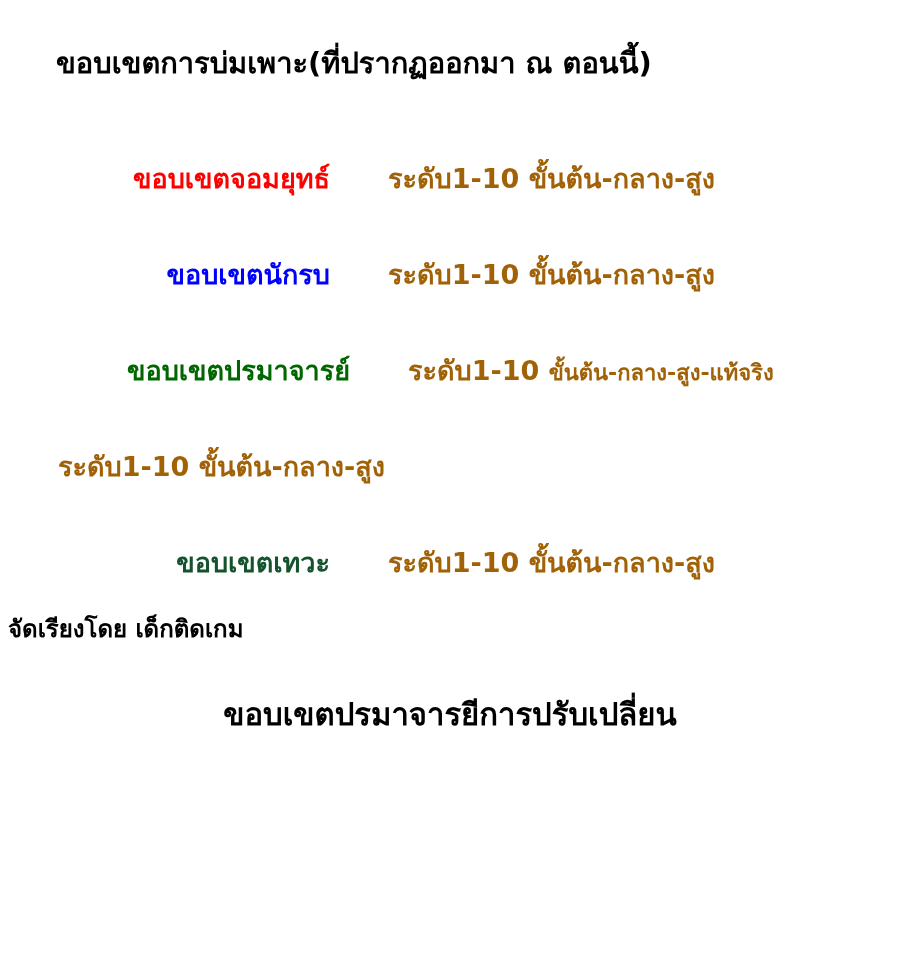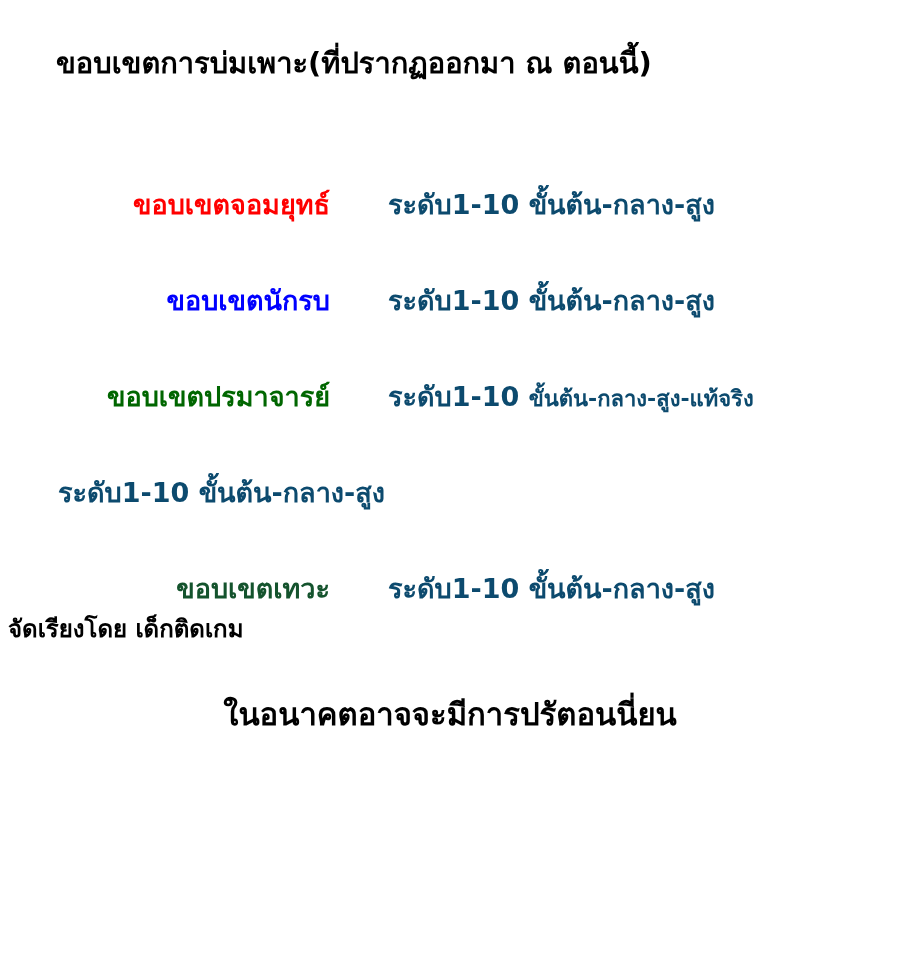--- a/index.html
+++ b/index.html
@@ -32,38 +32,38 @@
     white-space: nowrap;
   }
   .rows {
     position: absolute;
     left: 0;
     top: 130px;
     width: 900px;
   }
   .row {
     display: flex;
-    align-items: flex-end;
+    align-items: center;
     height: 96px;
   }
   .row-label {
     width: 330px;
     text-align: right;
     padding-right: 0px;
     box-sizing: border-box;
     font-size: 27px;
     font-weight: 700;
     white-space: nowrap;
   }
   .row-desc {
     padding-left: 58px;
     font-size: 27px;
     font-weight: 700;
     white-space: nowrap;
-    color: #0c4a6e;
+    color: #a16207;
   }
   .row-desc .small {
     font-size: 22px;
   }
   .note {
     position: absolute;
     left: 0;
     top: 690px;
     width: 900px;
     text-align: center;
@@ -90,31 +90,31 @@
   <div class="rows">
       <div class="row">
         <div class="row-label" style="color: rgb(255, 0, 0);">ขอบเขตจอมยุทธ์</div>
         <div class="row-desc"><span>ระดับ1-10</span> <span>ขั้นต้น-กลาง-สูง</span></div>
       </div>
       <div class="row">
         <div class="row-label" style="color: rgb(0, 0, 255);">ขอบเขตนักรบ</div>
         <div class="row-desc"><span>ระดับ1-10</span> <span>ขั้นต้น-กลาง-สูง</span></div>
       </div>
       <div class="row">
-        <div class="row-label" style="color: rgb(0, 102, 0);">ขอบเขตปรมาจารย์</div>
+        <div class="row-label" style="color: rgb(0, 102, 0); margin-left: 20px;">ขอบเขตปรมาจารย์</div>
         <div class="row-desc"><span>ระดับ1-10</span> <span class="small">ขั้นต้น-กลาง-สูง-แท้จริง</span></div>
       </div>
       <div class="row">
         <div class="row-desc"><span>ระดับ1-10</span> <span>ขั้นต้น-กลาง-สูง</span></div>
       </div>
       <div class="row">
         <div class="row-label" style="color: #14532d;">ขอบเขตเทวะ</div>
         <div class="row-desc"><span>ระดับ1-10</span> <span>ขั้นต้น-กลาง-สูง</span></div>
       </div>
     </div>
 
   <div class="note">
-      <div>ในอนาคตอาจจะมีการปรัตอนนี่ยน</div>
+      <div>ขอบเขตปรมาจารยีการปรับเปลี่ยน</div>
     </div>
 
   <div class="credit">จัดเรียงโดย เด็กติดเกม</div>
 
 </div>
 
 </body></html>

